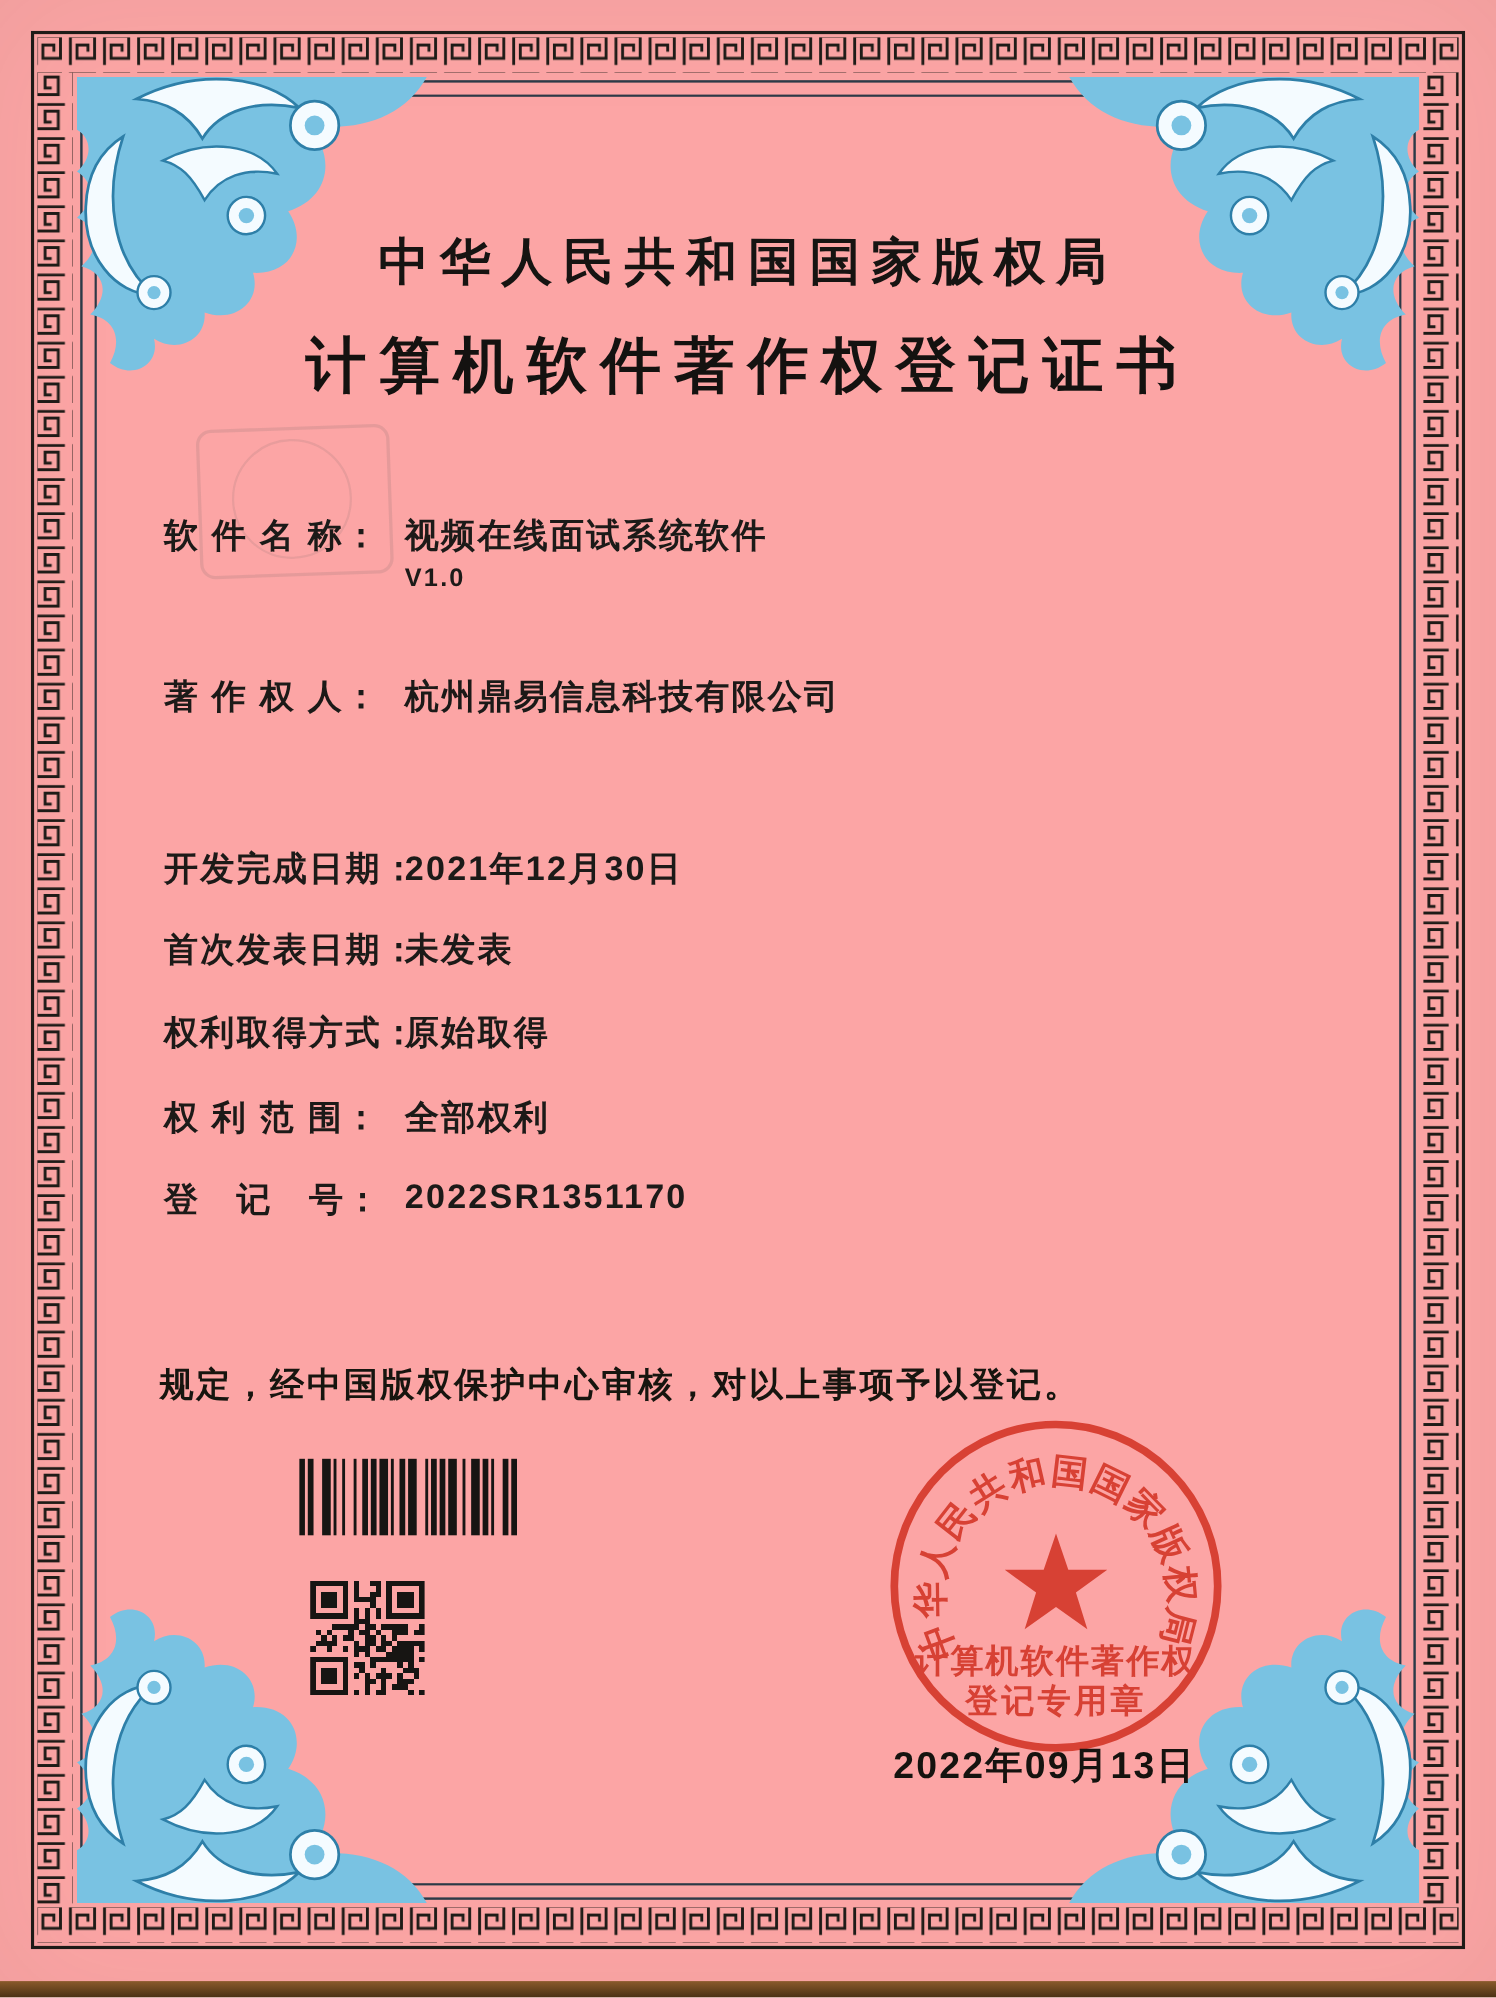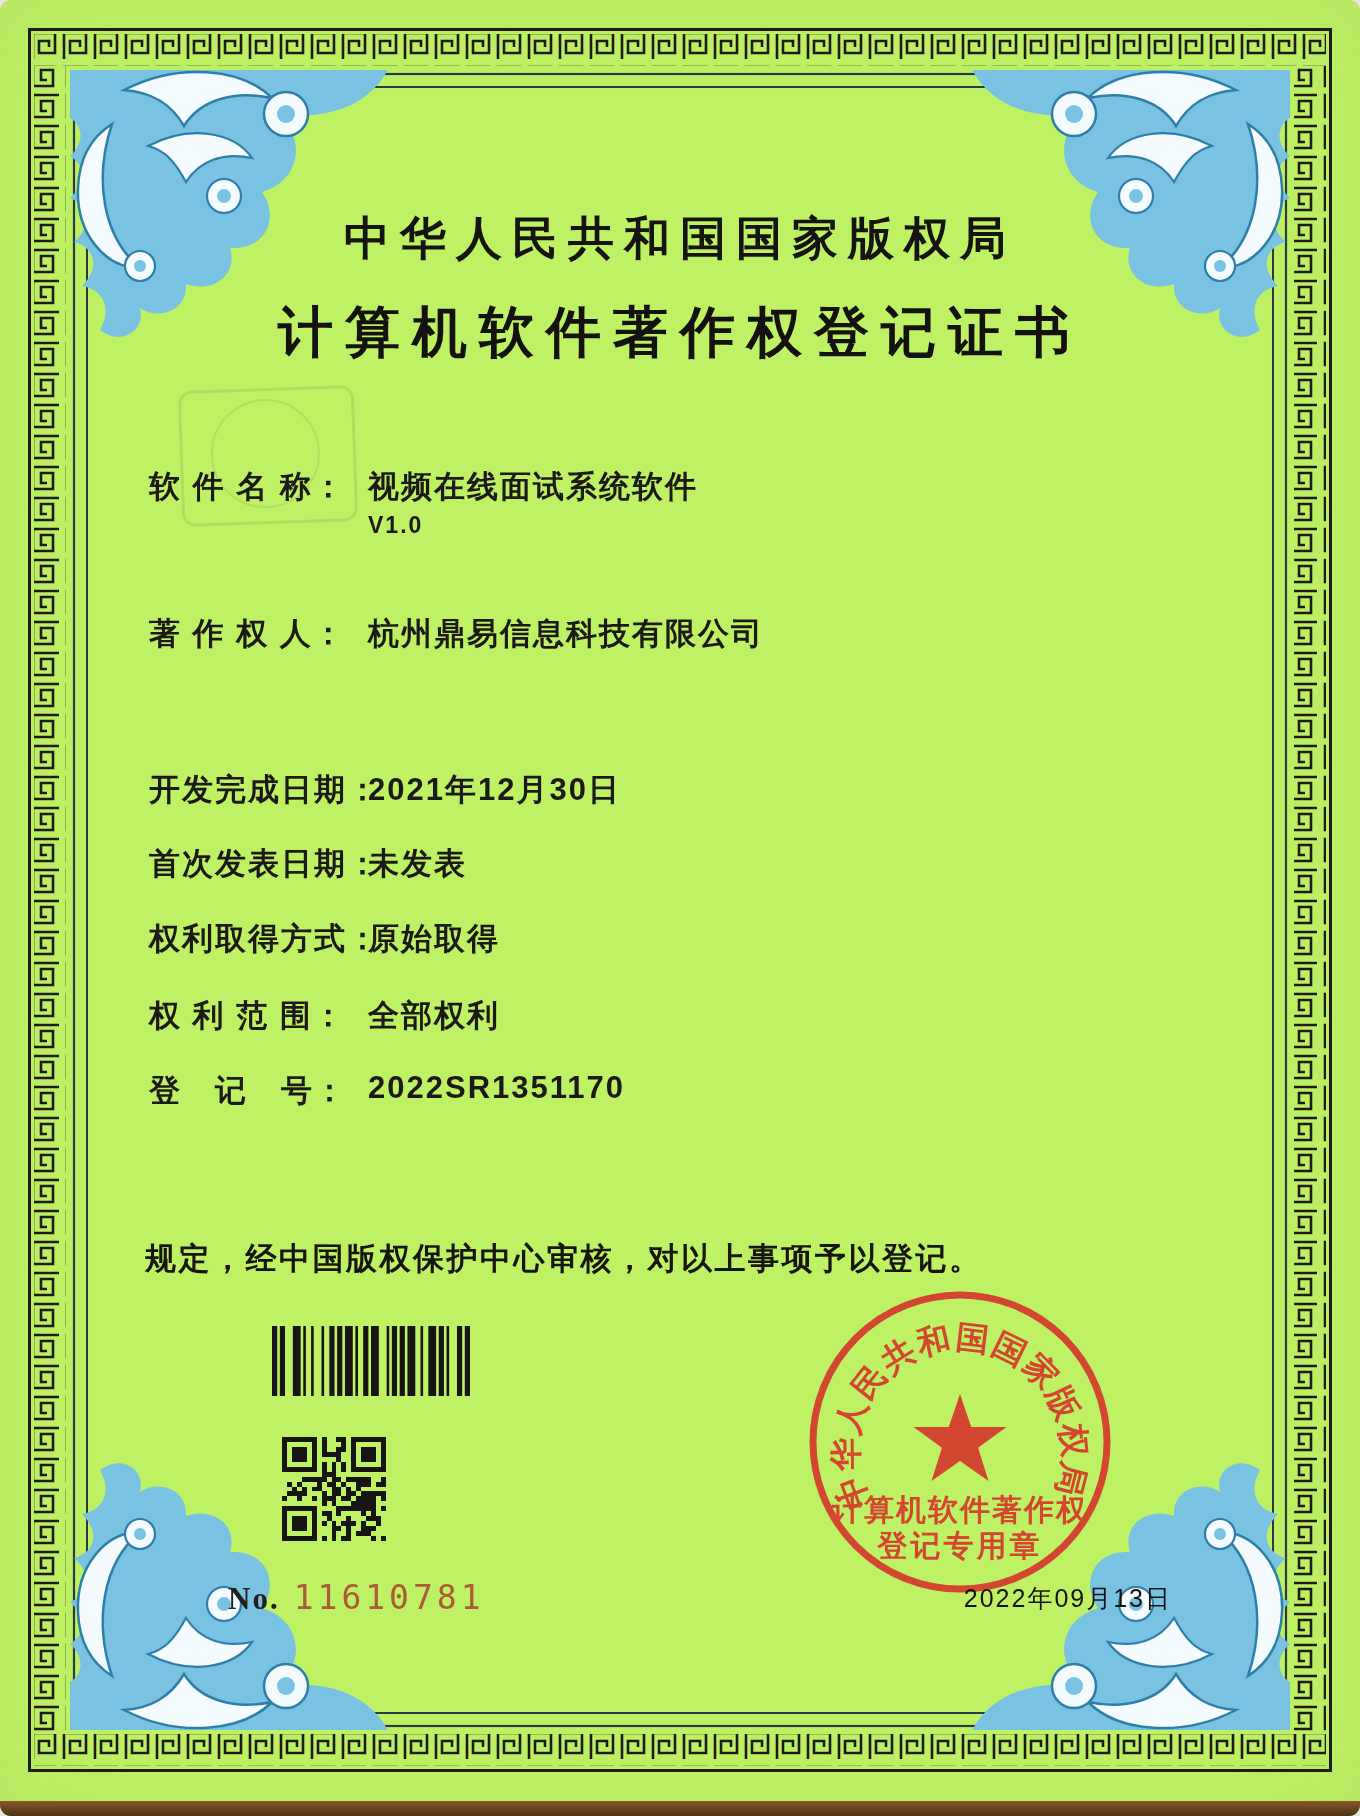--- a/index.html
+++ b/index.html
@@ -1,21 +1,20 @@
 <!DOCTYPE html>
 <html><head>
 <meta charset="utf-8">
 <style>
   html,body{margin:0;padding:0;background:#e8e6e1;}
   .page{
     position:relative;width:1360px;height:1816px;margin:0 auto;
-    background:#bef264;overflow:hidden;
+    background:#fca5a5;overflow:hidden;
     font-family:"Liberation Sans","DejaVu Sans",sans-serif;color:#1c1a18;
     box-shadow:inset 0 0 120px rgba(90,80,60,.08);
-    border-radius:11px;
   }
   .abs{position:absolute;}
   .frame-svg{left:28px;top:28px;}
   .title-authority{
     left:0;right:0;top:208px;text-align:center;
     font-size:46px;font-weight:700;letter-spacing:10px;color:#161412;
   }
   .title-cert{
     left:0;right:0;top:296px;text-align:center;
     font-family:"Liberation Serif","DejaVu Serif",serif;
@@ -30,22 +29,22 @@
     left:145px;width:1080px;font-size:31px;font-weight:700;
     letter-spacing:2.5px;white-space:nowrap;color:#17150f;
   }
   .serial{left:228px;top:1578px;font-size:31px;white-space:nowrap;}
   .serial .no{font-family:"Liberation Serif","DejaVu Serif",serif;font-weight:700;color:#23201c;letter-spacing:2px;}
   .serial .num{
     font-family:"DejaVu Sans Mono","Liberation Mono",monospace;
     font-size:33px;color:#a8432e;letter-spacing:4px;margin-left:14px;opacity:.85;
   }
   .issue-date{
-    left:812px;top:1582px;width:360px;text-align:right;
-    font-size:25px;font-weight:400;letter-spacing:2px;color:#15130f;
+    left:812px;top:1582px;width:360px;text-align:left;
+    font-size:34px;font-weight:700;letter-spacing:2px;color:#15130f;
   }
   .ghost-stamp{
     left:180px;top:388px;width:170px;height:130px;
     border:3px solid rgba(90,90,90,.14);border-radius:14px;transform:rotate(-2deg);
   }
   .ghost-stamp::after{
     content:"";position:absolute;left:28px;top:8px;width:105px;height:105px;
     border:2px solid rgba(90,90,90,.12);border-radius:50%;
   }
   .scan-strip{left:0;bottom:0;width:100%;height:15px;
@@ -390,23 +389,20 @@
       <rect x="6" y="19" width="1" height="1" fill="#171513"></rect>
       <rect x="0" y="20" width="1" height="1" fill="#171513"></rect>
       <rect x="1" y="20" width="1" height="1" fill="#171513"></rect>
       <rect x="2" y="20" width="1" height="1" fill="#171513"></rect>
       <rect x="3" y="20" width="1" height="1" fill="#171513"></rect>
       <rect x="4" y="20" width="1" height="1" fill="#171513"></rect>
       <rect x="5" y="20" width="1" height="1" fill="#171513"></rect>
       <rect x="6" y="20" width="1" height="1" fill="#171513"></rect>
     </svg>
 
-  <div class="abs serial">
-    <span class="no">No.</span><span class="num">11610781</span>
-  </div>
 
   <svg class="abs" style="left:785px;top:1277px;" width="350" height="350" viewBox="-175 -175 350 350">
     <defs>
       <path id="sealArc" d="M -89.2 51.5 A 103 103 0 1 1 89.2 51.5" fill="none"></path>
     </defs>
     <g opacity="0.93">
       <circle cx="0" cy="-10" r="147" fill="none" stroke="#d53a2c" stroke-width="7"></circle>
       <polygon fill="#d53a2c" points="0,-58 11.2,-24.9 46.6,-24.9 18.1,-4.2 28.5,29.1 0,8.9 -28.5,29.1 -18.1,-4.2 -46.6,-24.9 -11.2,-24.9"></polygon>
       <text font-size="33" font-weight="700" fill="#d53a2c" font-family="Liberation Sans, sans-serif" letter-spacing="2">
         <textPath href="#sealArc" startOffset="0" textLength="420" lengthAdjust="spacingAndGlyphs">中华人民共和国国家版权局</textPath>

